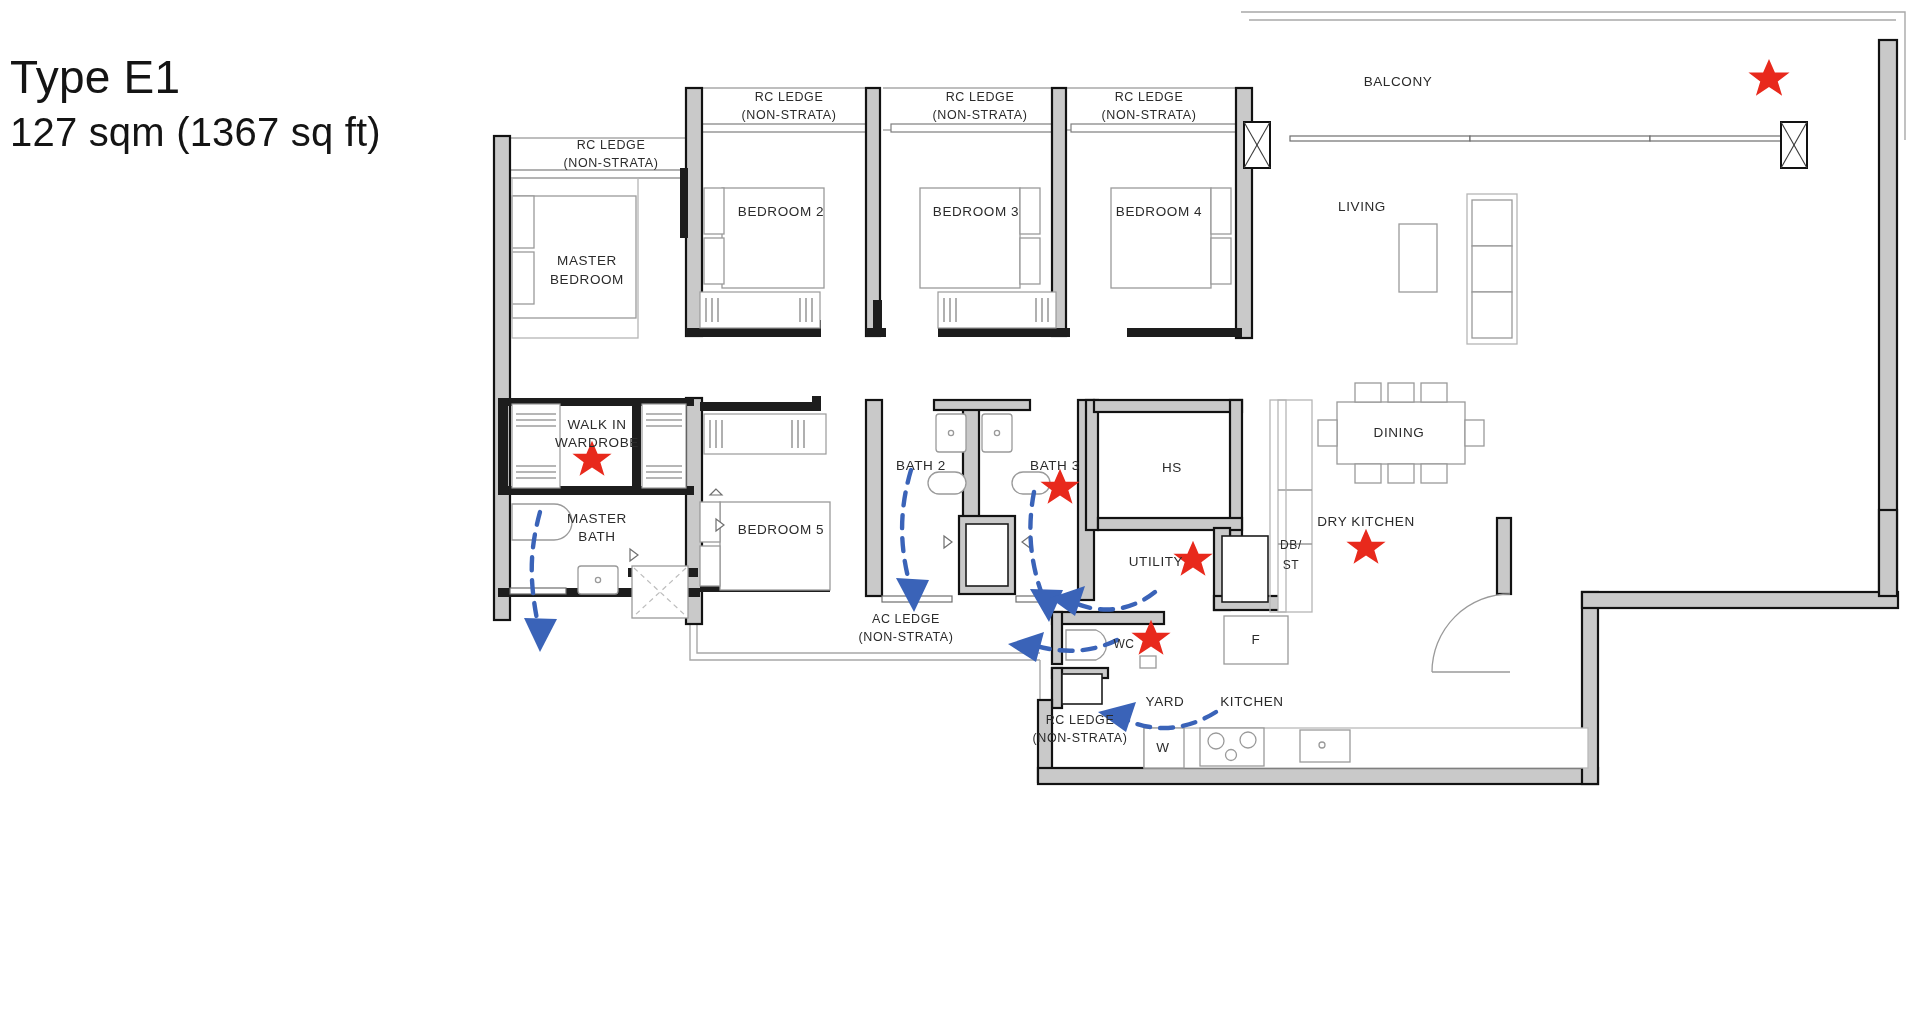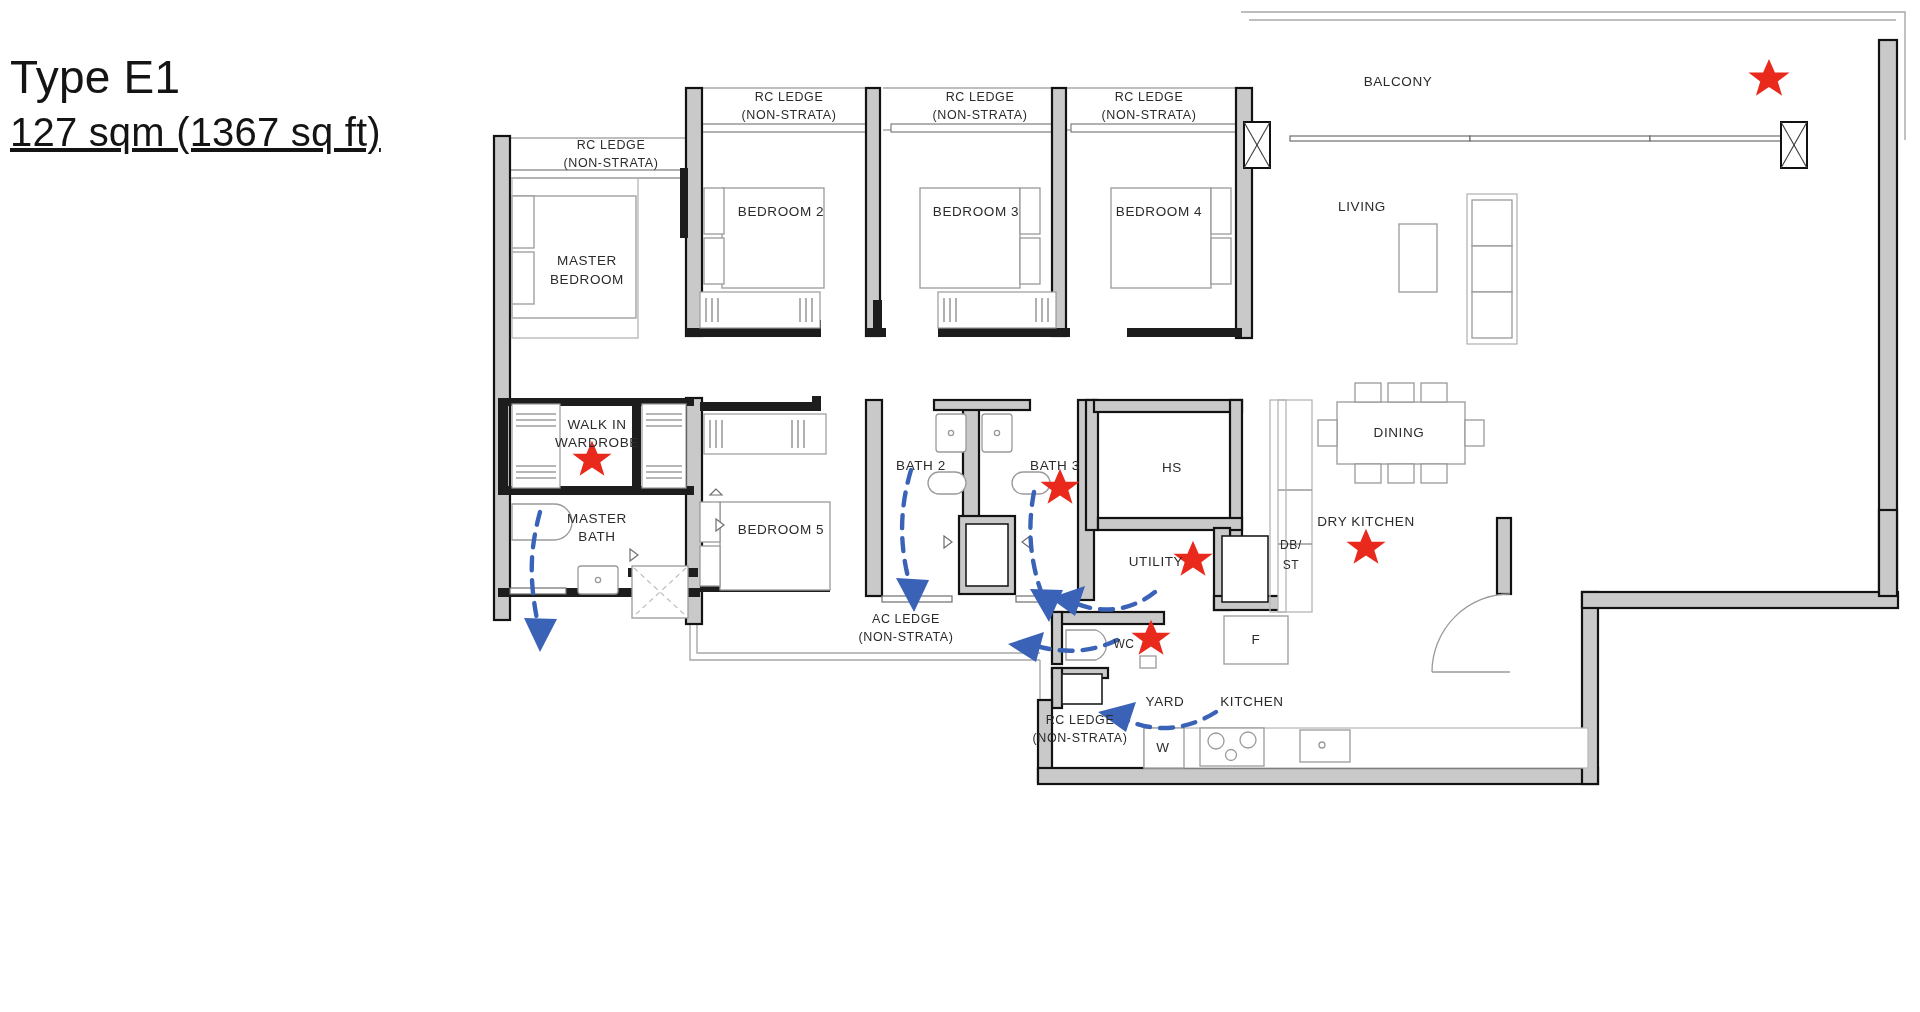--- a/index.html
+++ b/index.html
@@ -10,21 +10,21 @@
     color:#1a1a1a;
   }
   #root{position:relative;width:1920px;height:1012px;}
   #title-block{
     position:absolute;left:10px;top:48px;
     line-height:1.28;
     color:#141414;
     font-weight:300;
   }
   #title-block .t1{font-size:46px;letter-spacing:.2px;}
-  #title-block .t2{font-size:40px;letter-spacing:.2px;text-decoration:underline;}
+  #title-block .t2{font-size:40px;letter-spacing:.2px;}
   #plan-svg{position:absolute;left:0;top:0;}
   .rmlabel{
     font-family:"Liberation Sans","DejaVu Sans",sans-serif;
     font-size:13.5px;fill:#2b2b2b;letter-spacing:.6px;
     text-anchor:middle;dominant-baseline:middle;
   }
   .rmlabel.sm{font-size:12.5px;}
   .rmlabel.xs{font-size:12px;}
 </style>
 </head>

